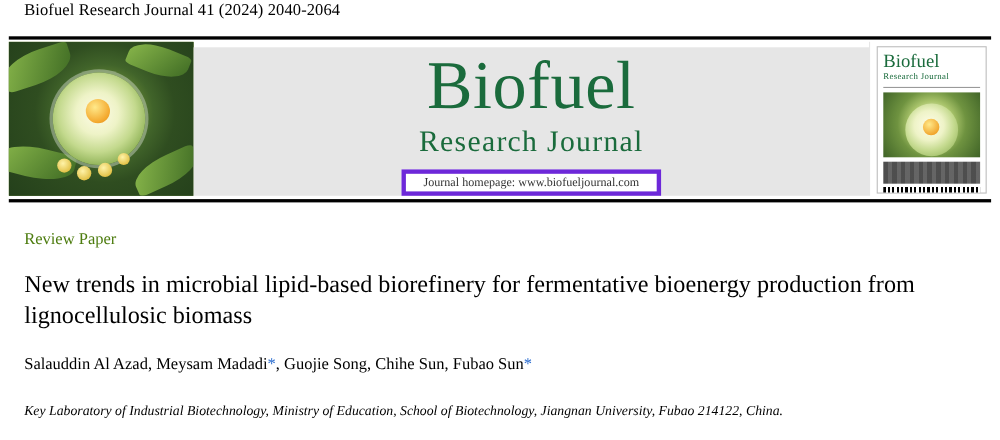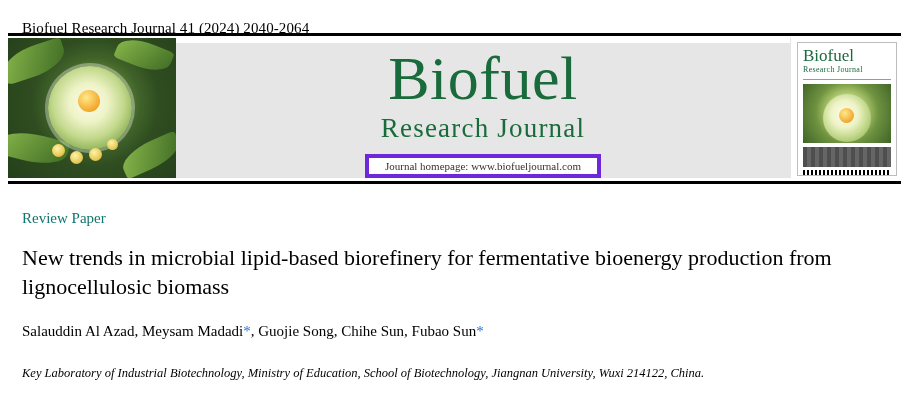--- a/index.html
+++ b/index.html
@@ -18,21 +18,21 @@
     position: relative;
     width: 909px;
     height: 400px;
     box-sizing: border-box;
   }
 
   
   .running-head {
     position: absolute;
     left: 22px;
-    top: 20px;
+    top: 2px;
     font-size: 15px;
     font-family: "Liberation Serif", serif;
     color: #000;
     letter-spacing: 0.1px;
   }
 
   
   .masthead-rule-top {
     position: absolute;
     left: 8px;
@@ -217,21 +217,21 @@
   
   .article {
     position: absolute;
     left: 22px;
     top: 210px;
     width: 860px;
   }
   .paper-type {
     font-size: 15px;
     font-family: "Liberation Serif", serif;
-    color: #0f766e;
+    color: #4d7c0f;
   }
   .paper-title {
     margin-top: 16px;
     font-size: 22px;
     line-height: 1.32;
     font-family: Liberation Serif, serif;
     color: #000;
     font-weight: normal;
     max-width: 856px;
   }
@@ -305,16 +305,16 @@
 
   <div class="article">
     <div class="paper-type">Review Paper</div>
 
     <h1 class="paper-title">New trends in microbial lipid-based biorefinery for fermentative bioenergy production from lignocellulosic biomass</h1>
 
     <div class="authors">
       <span>Salauddin Al Azad, Meysam Madadi</span><span class="star">*</span><span>, Guojie Song, Chihe Sun, Fubao Sun</span><span class="star">*</span>
     </div>
 
-    <div class="affiliation">Key Laboratory of Industrial Biotechnology, Ministry of Education, School of Biotechnology, Jiangnan University, Wuxi 214122, China.</div>
+    <div class="affiliation">Key Laboratory of Industrial Biotechnology, Ministry of Education, School of Biotechnology, Jiangnan University, Fubao 214122, China.</div>
   </div>
 
 </div>
 
 </body></html>

